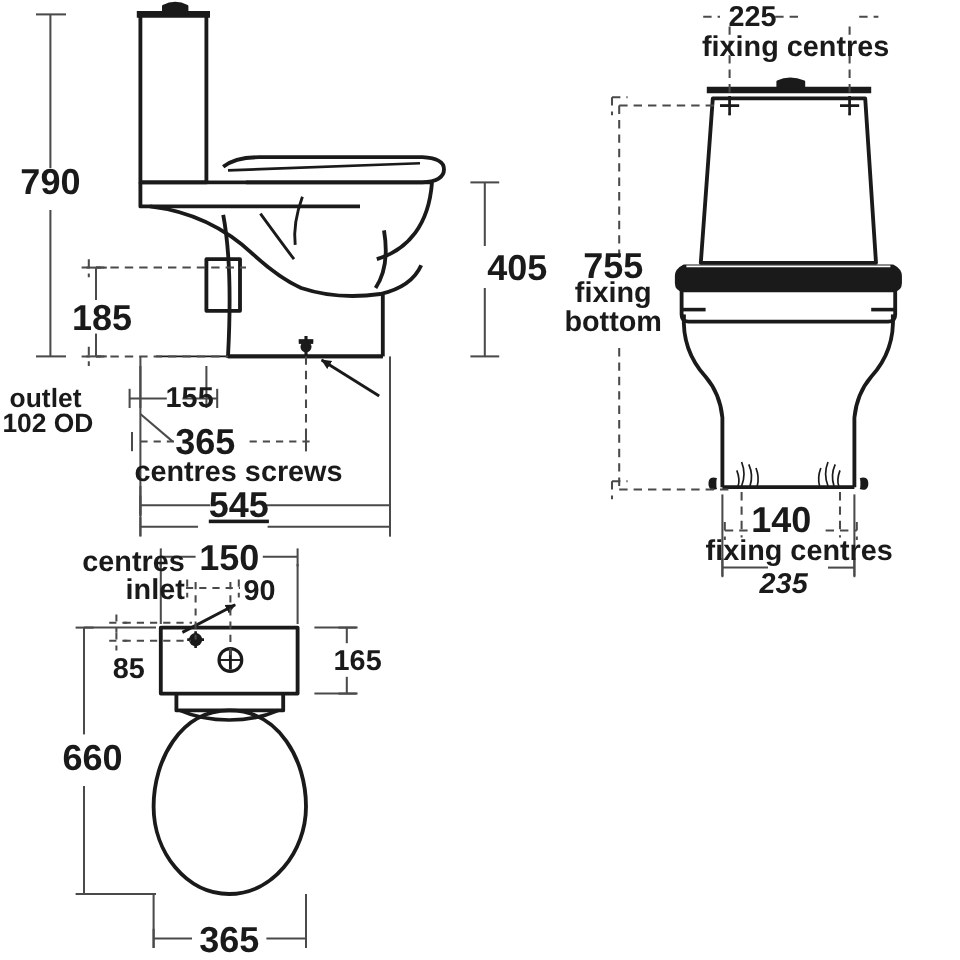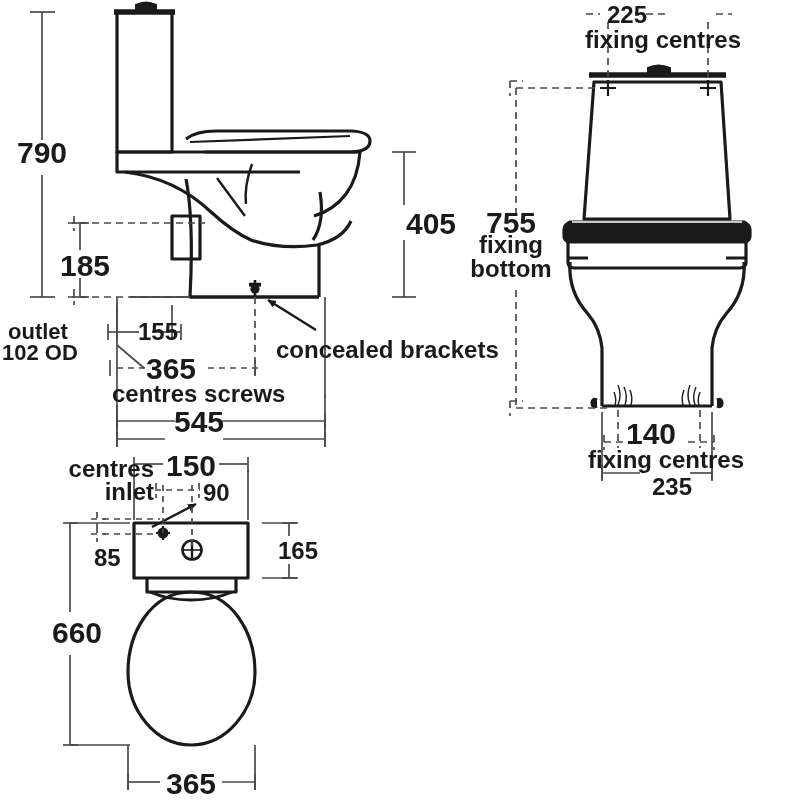--- a/index.html
+++ b/index.html
@@ -249,40 +249,39 @@
 <div class="lbl s26 c" style="left:6px;top:137px;width:72px;">790</div>
 
 <div class="lbl s26" style="left:378px;top:208px;margin-left:28px;">405</div>
 
 <div class="lbl s26" style="left:60px;top:250px;">185</div>
 
 <div class="lbl s24" style="left:138px;top:319px;">155</div>
 
 <div class="lbl s26" style="left:146px;top:353px;">365</div>
 
-<div class="lbl s26" style="left:174px;top:406px;">545</div>
+<div class="lbl s26" style="left:174px;top:406px;text-decoration:underline;">545</div>
 
 <div class="lbl s22" style="left:8px;top:320px;">outlet</div>
 <div class="lbl s22" style="left:2px;top:341px;">102 OD</div>
 
 <div class="lbl s24" style="left:112px;top:381px;">centres screws</div>
 
-<div class="lbl s24" style="left:276px;top:337px;">concealed brackets</div>
 
 <div class="lbl s24" style="left:607px;top:2px;">225</div>
 <div class="lbl s24 c" style="left:573px;top:27px;width:180px;">fixing centres</div>
 
 <div class="lbl s26 c" style="left:472px;top:207px;width:78px;">755</div>
 <div class="lbl s24 c" style="left:472px;top:232px;width:78px;">fixing</div>
 <div class="lbl s24 c" style="left:468px;top:256px;width:86px;">bottom</div>
 
 <div class="lbl s26" style="left:626px;top:418px;">140</div>
 <div class="lbl s24 c" style="left:576px;top:447px;width:180px;">fixing centres</div>
 
-<div class="lbl s24" style="left:652px;top:474px;">235</div>
+<div class="lbl s24" style="left:633px;top:474px;font-style:italic;">235</div>
 
 <div class="lbl s26" style="left:166px;top:450px;">150</div>
 
 <div class="lbl s24" style="left:203px;top:480px;">90</div>
 
 <div class="lbl s24" style="left:94px;top:545px;">85</div>
 
 <div class="lbl s24" style="left:278px;top:538px;">165</div>
 
 <div class="lbl s26" style="left:52px;top:617px;">660</div>

